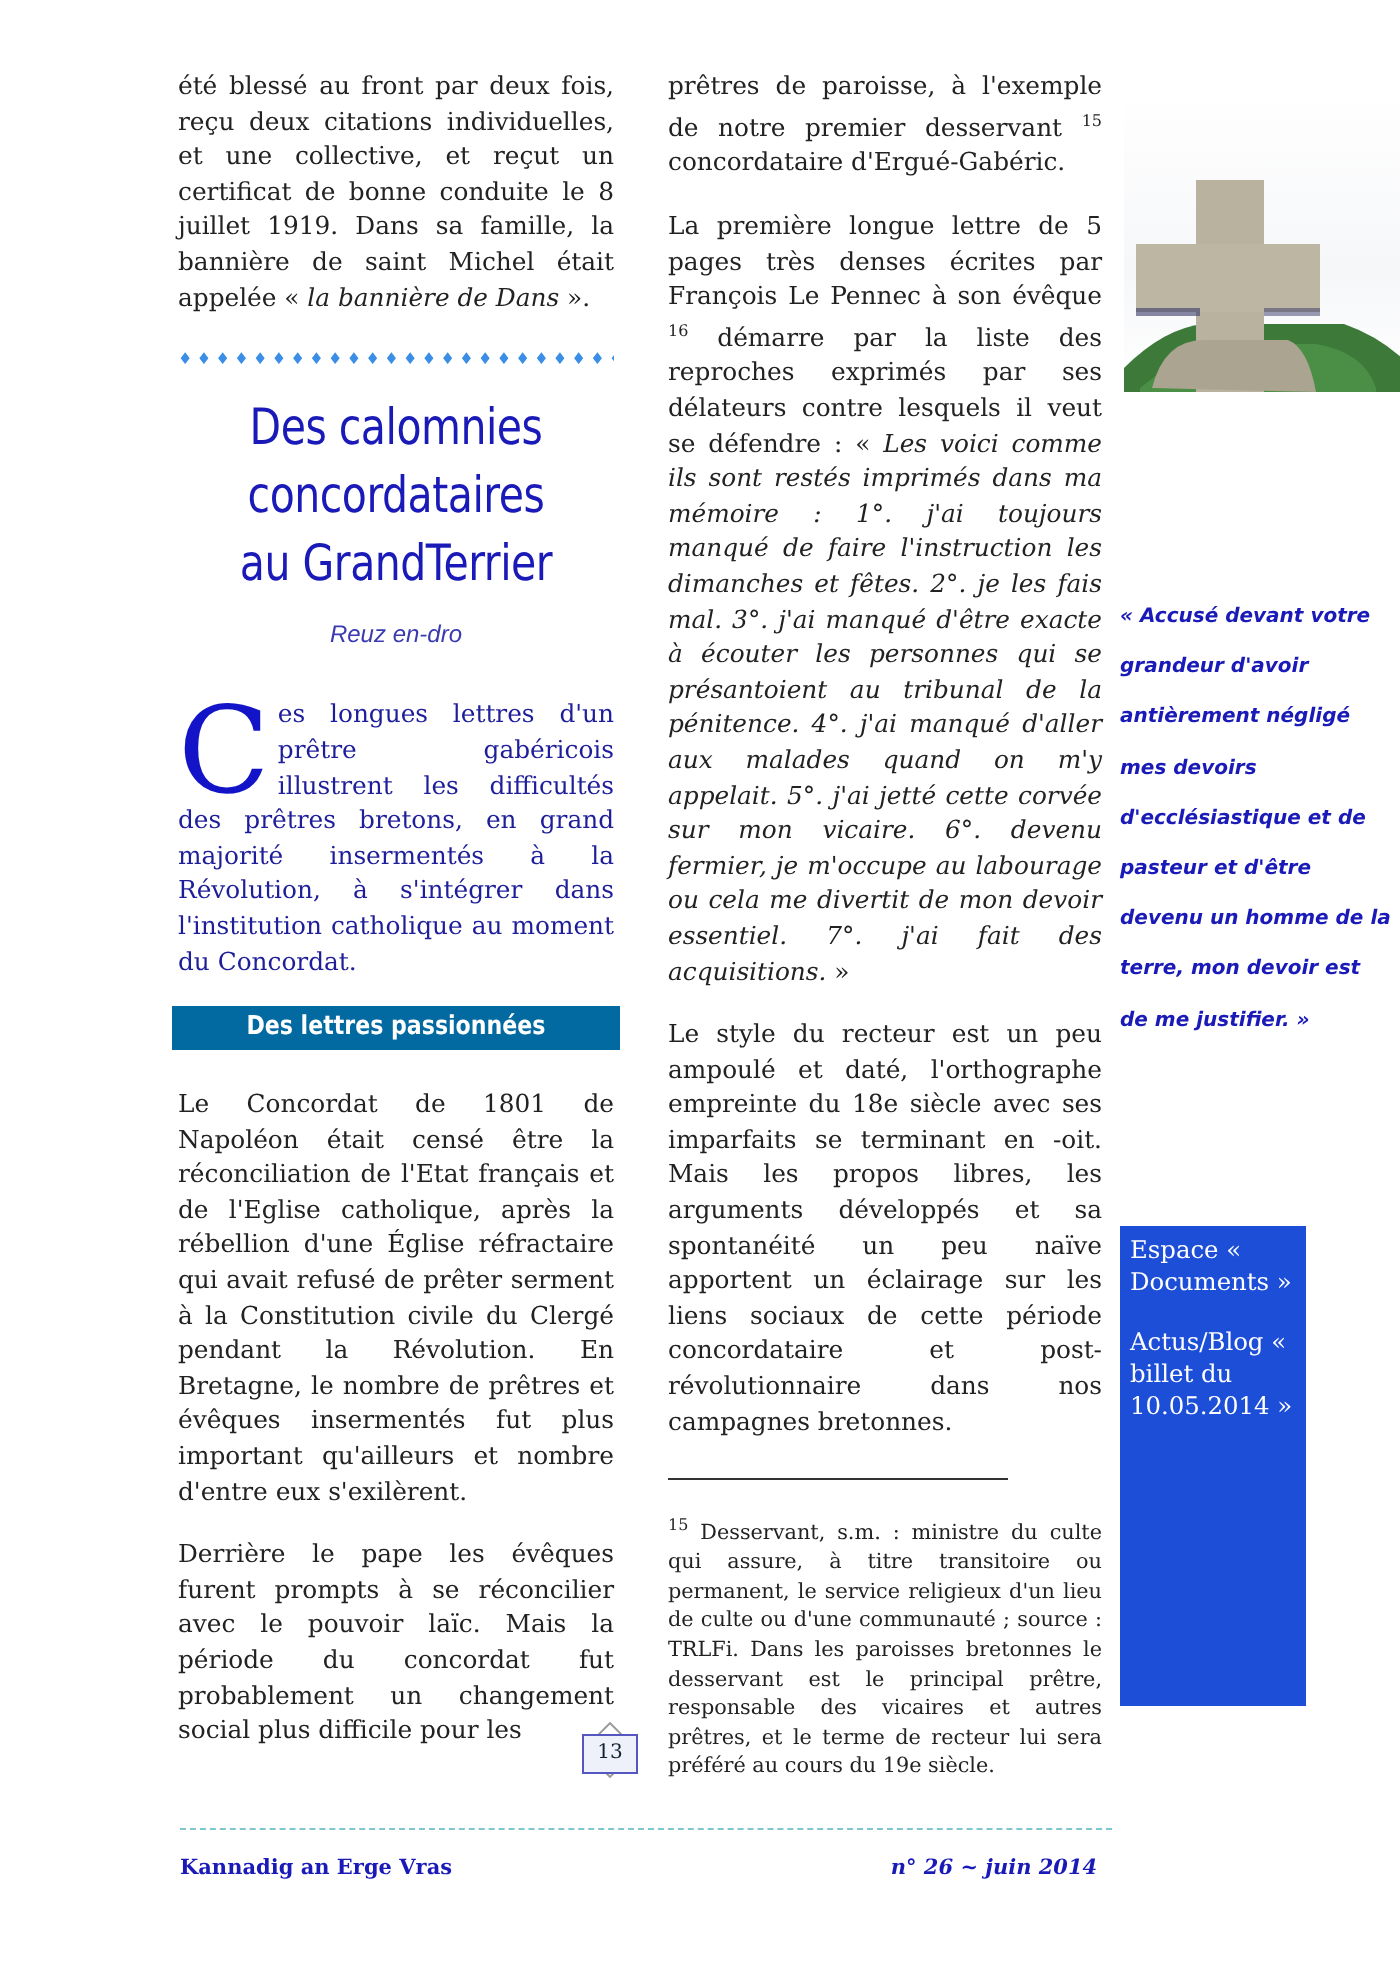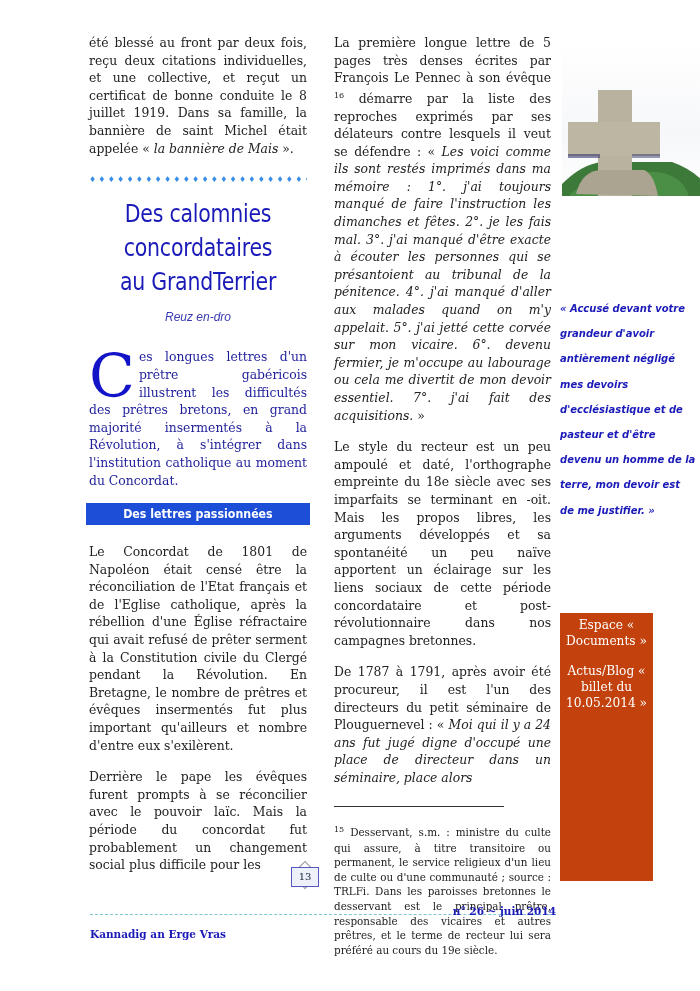--- a/index.html
+++ b/index.html
@@ -8,60 +8,60 @@
   .col { position:absolute; font-size:12.4px; line-height:17.6px; text-align:justify; }
   .col p { margin:0 0 14px 0; }
   .left { left:89px; top:34px; width:218px; }
   .mid  { left:334px; top:34px; width:217px; }
   .diamonds { color:#3a8ee6; font-size:8px; letter-spacing:2.2px; text-align:center; margin:10px 0 6px 0; white-space:nowrap; overflow:hidden; }
   .title { font-family:"DejaVu Sans", sans-serif; color:#1a1ab8; text-align:center;
            font-size:25px; line-height:34px; font-weight:normal; margin:8px 0 6px 0; transform:scaleX(0.82); letter-spacing:-0.3px;}
   .subtitle { font-family:Liberation Sans, sans-serif; color:#3b3bb0; text-align:center; font-style:italic; font-size:12px; margin:10px 0 22px 0; }
   .intro { color:#1e1e9a; }
   .dropcap { float:left; font-size:60px; line-height:52px; color:#1313c8; margin:2px 4px -2px 0; font-family:"DejaVu Serif", serif; }
-  .section-bar { background:#1d4ed8; color:#fff; text-align:center; font-family:"DejaVu Sans", sans-serif;
+  .section-bar { background:#0369a1; color:#fff; text-align:center; font-family:"DejaVu Sans", sans-serif;
                  font-size:13px; height:22px; line-height:22px; margin:0 -3px 18px -3px; font-weight:bold; }
   .section-bar span { display:inline-block; transform:scaleX(0.85); }
   em { font-style:italic; }
   .fn-rule { width:170px; border-top:1px solid #333; margin:20px 0 16px 0; }
   .fn { font-size:10.4px; line-height:14.6px; margin-bottom:12px; }
   .fn sup, .mid sup { font-size:8px; }
   .photo { position:absolute; left:562px; top:44px; width:144px; height:152px; overflow:hidden;
            background:linear-gradient(#fff 0,#f6f7f9 60%,#fff 100%); }
   .quote-side { position:absolute; left:560px; top:296px; width:136px; font-family:"DejaVu Sans", sans-serif;
                 font-style:italic; font-weight:bold; color:#1a1ab8; font-size:10px; line-height:25.2px; text-align:left; }
-  .link-box { position:absolute; left:560px; top:613px; width:93px; height:268px; background:#c2410c;
-              color:#fff; font-size:12.2px; line-height:16px; text-align:center; padding:4px 5px; box-sizing:border-box; }
+  .link-box { position:absolute; left:560px; top:613px; width:93px; height:240px; background:#1d4ed8;
+              color:#fff; font-size:12.2px; line-height:16px; text-align:left; padding:4px 5px; box-sizing:border-box; }
   .link-box p { margin:0 0 14px 0; }
   .footer-rule { position:absolute; left:90px; top:914px; width:466px; border-top:1px dashed #7ec7cf; }
   .footer-left { position:absolute; left:90px; top:928px; color:#1a1ab8; font-weight:bold; font-size:10.5px; font-family:"DejaVu Serif", serif; }
-  .footer-right { position:absolute; left:438px; top:905px; width:118px; text-align:right; color:#1a1ab8; font-weight:bold; font-size:10.5px; }
+  .footer-right { position:absolute; left:438px; top:928px; width:118px; text-align:center; color:#1a1ab8; font-weight:bold; font-size:10.5px;font-style:italic; }
   .page-num { position:absolute; left:291px; top:867px; width:28px; height:20px; }
   .page-num .sq { position:absolute; inset:0; border:1.5px solid #5656c0; background:#eef0fa; box-sizing:border-box; }
   .page-num .dia { position:absolute; left:4px; top:-2px; width:20px; height:20px; border:1px solid #999; transform:rotate(45deg); box-sizing:border-box; }
   .page-num .num { position:absolute; inset:0; text-align:center; line-height:20px; font-size:10px; color:#123; }
 </style>
 </head>
 <body>
 
 <div class="col left">
-  <p><span>été blessé au front par deux fois, reçu deux citations individuelles, et une collective, et reçut un certificat de bonne conduite le 8 juillet 1919. Dans sa famille, la bannière de saint Michel était appelée «</span><em> la bannière de Mais</em><span> ».</span></p>
+  <p><span>été blessé au front par deux fois, reçu deux citations individuelles, et une collective, et reçut un certificat de bonne conduite le 8 juillet 1919. Dans sa famille, la bannière de saint Michel était appelée «</span><em> la bannière de Dans</em><span> ».</span></p>
   <div class="diamonds">♦♦♦♦♦♦♦♦♦♦♦♦♦♦♦♦♦♦♦♦♦♦♦♦♦</div>
   <h1 class="title">Des calomnies concordataires au GrandTerrier</h1>
   <div class="subtitle">Reuz en-dro</div>
   <p class="intro"><span class="dropcap">C</span><span>es longues lettres d'un prêtre gabéricois illustrent les difficultés des prêtres bretons, en grand majorité insermentés à la Révolution, à s'intégrer dans l'institution catholique au moment du Concordat.</span></p>
   <div class="section-bar"><span>Des lettres passionnées</span></div>
   <p>Le Concordat de 1801 de Napoléon était censé être la réconciliation de l'Etat français et de l'Eglise catholique, après la rébellion d'une Église réfractaire qui avait refusé de prêter serment à la Constitution civile du Clergé pendant la Révolution. En Bretagne, le nombre de prêtres et évêques insermentés fut plus important qu'ailleurs et nombre d'entre eux s'exilèrent.</p>
   <p>Derrière le pape les évêques furent prompts à se réconcilier avec le pouvoir laïc. Mais la période du concordat fut probablement un changement social plus difficile pour les</p>
 </div>
 
 <div class="col mid">
+  <p><span>prêtres de paroisse, à l'exemple de notre premier desservant </span><sup>15</sup><span> concordataire d'Ergué-Gabéric.</span></p>
   <p><span>La première longue lettre de 5 pages très denses écrites par François Le Pennec à son évêque </span><sup>16</sup><span> démarre par la liste des reproches exprimés par ses délateurs contre lesquels il veut se défendre : « </span><em>Les voici comme ils sont restés imprimés dans ma mémoire : 1°. j'ai toujours manqué de faire l'instruction les dimanches et fêtes. 2°. je les fais mal. 3°. j'ai manqué d'être exacte à écouter les personnes qui se présantoient au tribunal de la pénitence. 4°. j'ai manqué d'aller aux malades quand on m'y appelait. 5°. j'ai jetté cette corvée sur mon vicaire. 6°. devenu fermier, je m'occupe au labourage ou cela me divertit de mon devoir essentiel. 7°. j'ai fait des acquisitions.</em><span> »</span></p>
   <p>Le style du recteur est un peu ampoulé et daté, l'orthographe empreinte du 18e siècle avec ses imparfaits se terminant en -oit. Mais les propos libres, les arguments développés et sa spontanéité un peu naïve apportent un éclairage sur les liens sociaux de cette période concordataire et post-révolutionnaire dans nos campagnes bretonnes.</p>
-  <p><span>De 1787 à 1791, après avoir été procureur, il est l'un des directeurs du petit séminaire de Plouguernevel : « </span><em>Moi qui il y a 24 ans fut jugé digne d'occupé une place de directeur dans un séminaire, place alors</em></p>
   <div class="fn-rule"></div>
   <div class="fn"><sup>15</sup><span> Desservant, s.m. : ministre du culte qui assure, à titre transitoire ou permanent, le service religieux d'un lieu de culte ou d'une communauté ; source : TRLFi. Dans les paroisses bretonnes le desservant est le principal prêtre, responsable des vicaires et autres prêtres, et le terme de recteur lui sera préféré au cours du 19e siècle.</span></div>
 
 </div>
 
 <div class="photo">
   <svg width="144" height="152" viewBox="0 0 144 152">
     <path d="M0 140 Q20 120 40 118 L110 118 Q130 125 144 140 L144 152 L0 152 Z" fill="#3d7a3a"></path>
     <path d="M8 156 L8 150 Q30 132 52 128 L96 128 Q120 132 126 150 L126 156 Z" fill="#4a8f45"></path>
     <rect x="36" y="46" width="34" height="106" fill="#b9b29f"></rect>

